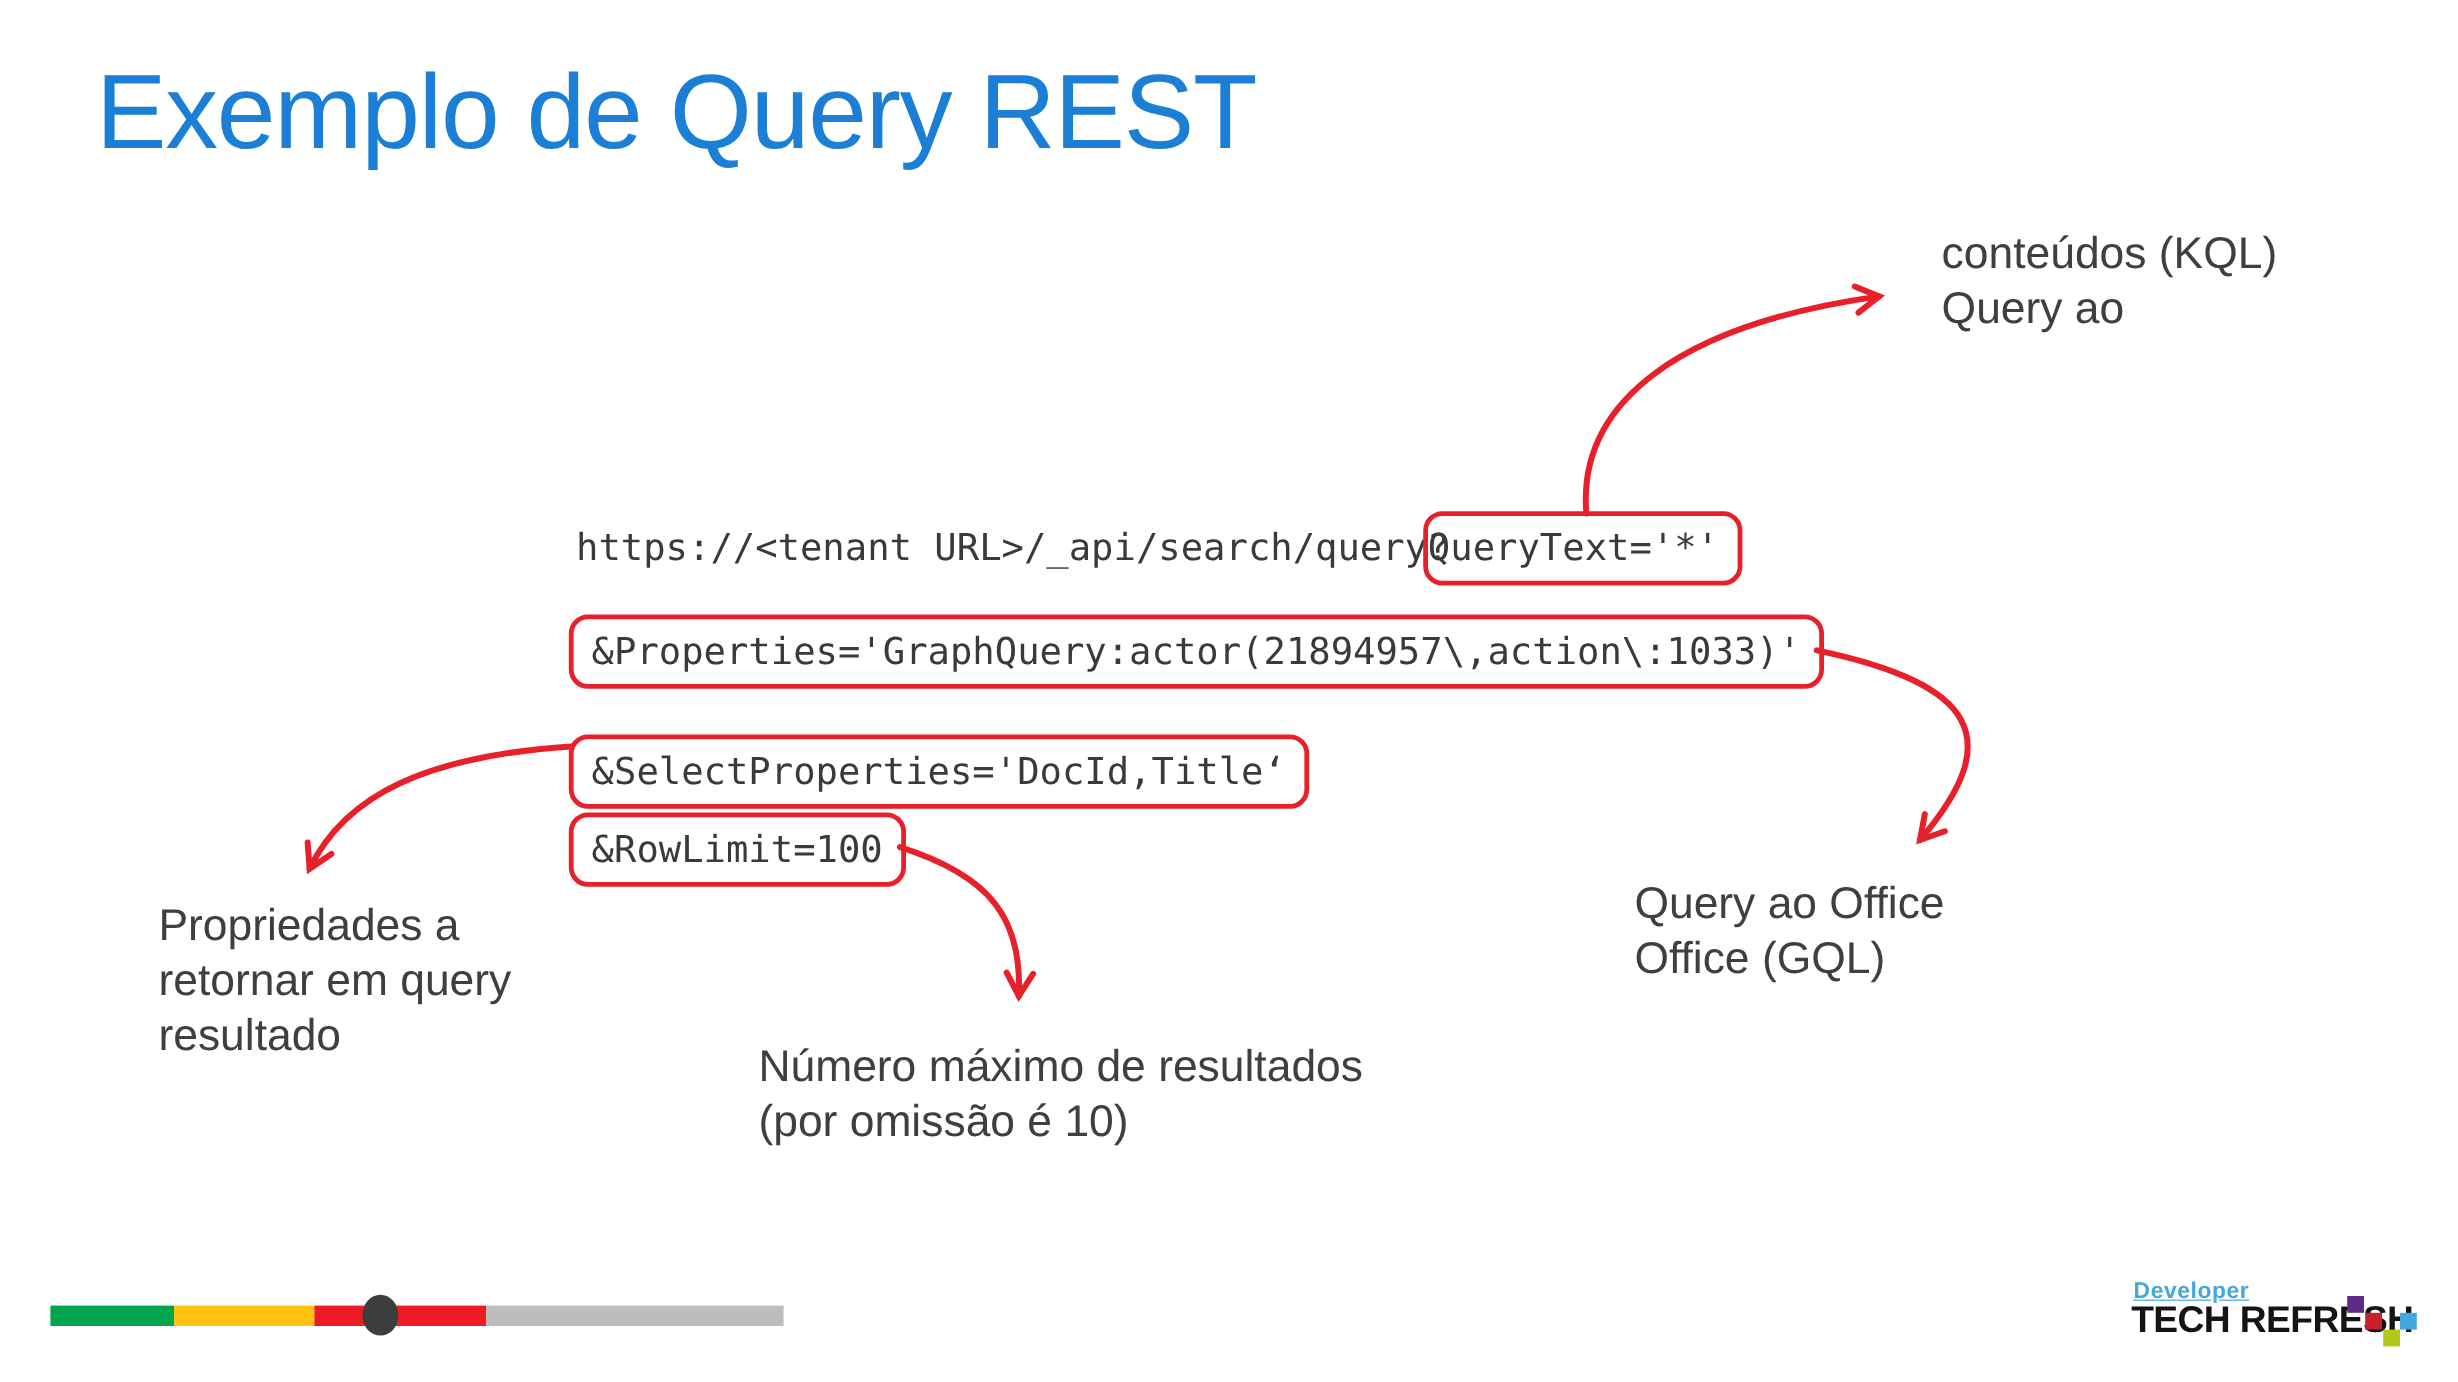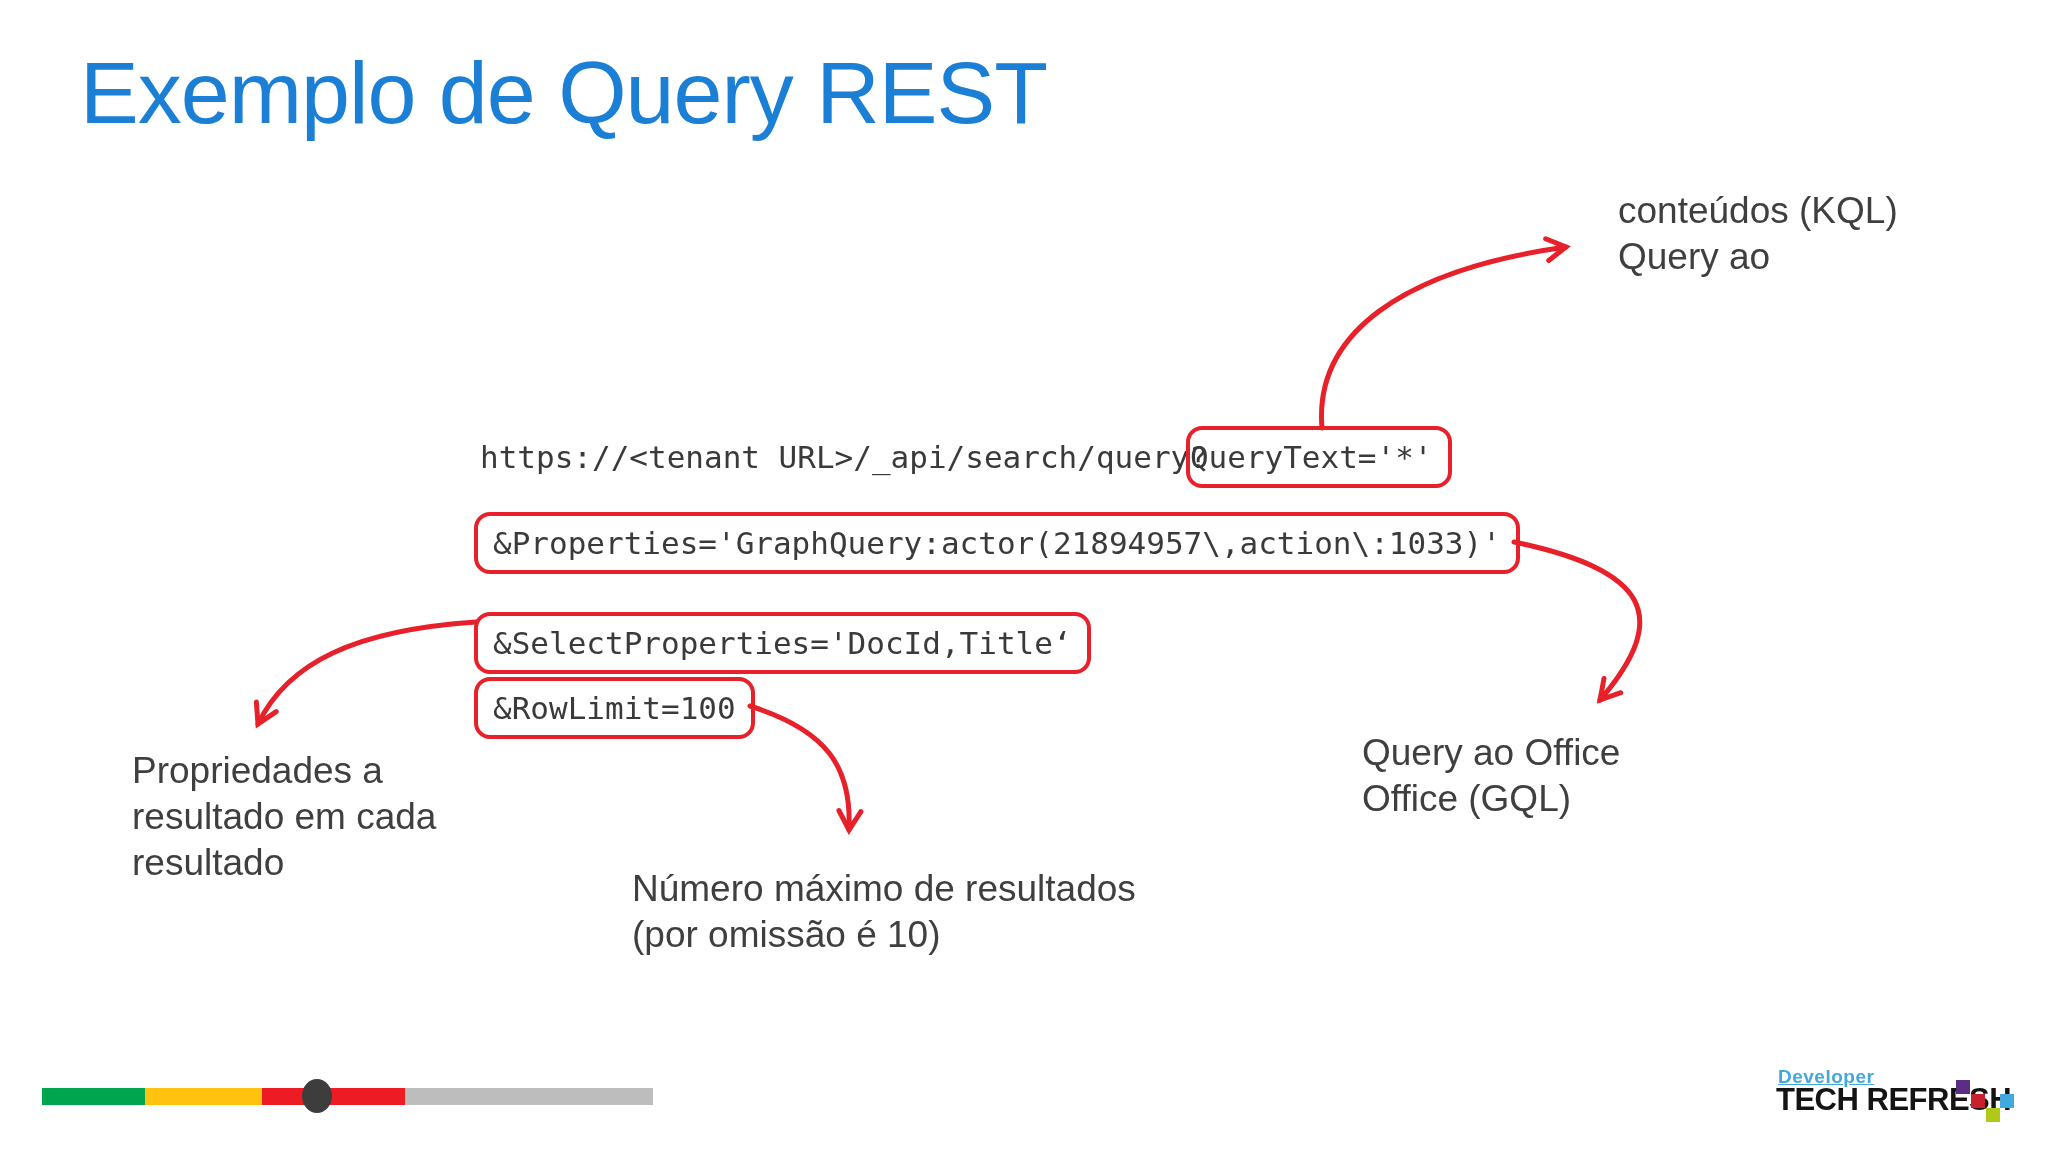--- a/index.html
+++ b/index.html
@@ -98,21 +98,21 @@
   <div>Query ao</div>
 </div>
 
 <div id="note-gql" class="note">
   <div>Query ao Office</div>
   <div>Office (GQL)</div>
 </div>
 
 <div id="note-props" class="note">
   <div>Propriedades a</div>
-  <div>resultado em cada</div>
+  <div>retornar em query</div>
   <div>resultado</div>
 </div>
 
 <div id="note-rowlimit" class="note">
   <div>Número máximo de resultados</div>
   <div>(por omissão é 10)</div>
 </div>
 
 <svg id="arrows" class="abs" width="2048" height="1152" viewBox="0 0 2048 1152">
   <defs>

